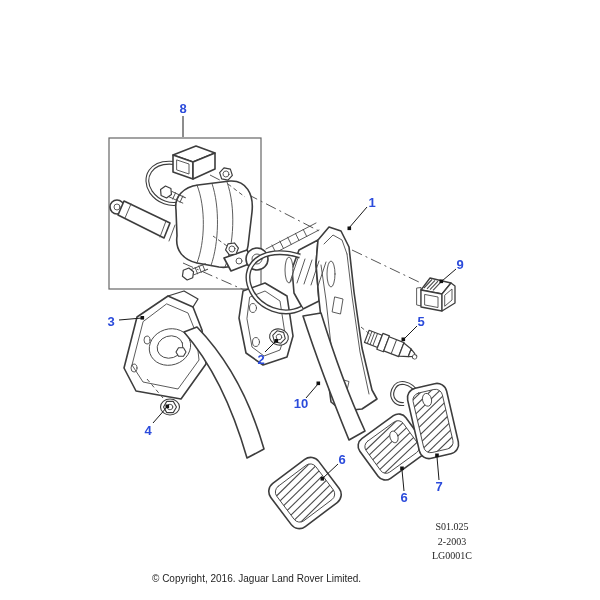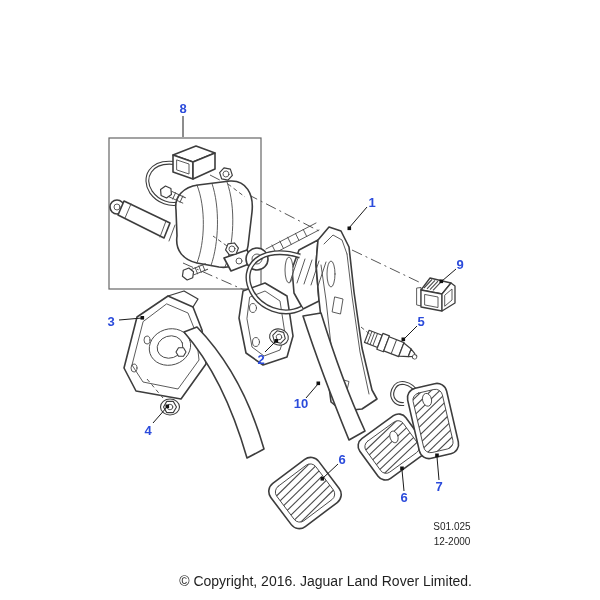--- a/index.html
+++ b/index.html
@@ -12,23 +12,23 @@
   .thin{fill:none;stroke:#4a4a4a;stroke-width:0.9;stroke-linejoin:round;stroke-linecap:round;}
   .wfill{fill:#ffffff;}
   .h{stroke:#4a4a4a;stroke-width:1.1;}
   .dashdot{stroke:#555;stroke-width:1;fill:none;stroke-dasharray:11 4 2 4;}
   .dsh{stroke:#555;stroke-width:1;fill:none;stroke-dasharray:4 3;}
   .leader{stroke:#1a1a1a;stroke-width:1;}
   .dot{fill:#111;}
   .callout{font-family:"Liberation Sans",sans-serif;font-size:13px;font-weight:bold;}
   .boxframe{fill:none;stroke:#666;stroke-width:1.2;}
   .plate{position:absolute;left:402px;top:520px;width:100px;text-align:center;
-         font-size:10px;line-height:14.5px;color:#1f1f1f;}
-  .copyright{position:absolute;left:152px;top:573px;width:320px;text-align:right;
-         font-size:14px;color:#1f1f1f;}
+         font-size:10px;line-height:14.5px;color:#1f1f1f;font-family:Liberation Serif, serif;}
+  .copyright{position:absolute;left:152px;top:573px;width:320px;text-align:left;
+         font-size:10px;color:#1f1f1f;}
 </style>
 </head>
 <body>
 
 <div class="stage">
 <svg width="600" height="600" viewBox="0 0 600 600">
   <defs>
     <g id="nut">
           <polygon class="ol" style="stroke-width:1.2" points="-6.5,0 -3.25,-5.63 3.25,-5.63 6.5,0 3.25,5.63 -3.25,5.63"></polygon>
           <circle class="thin" r="3"></circle>
@@ -279,17 +279,18 @@
     <text class="callout" x="404" y="502" text-anchor="middle" fill="#2b4bdb">6</text>
     <text class="callout" x="439" y="491" text-anchor="middle" fill="#2b4bdb">7</text>
     <text class="callout" x="183" y="113" text-anchor="middle" fill="#2b4bdb">8</text>
     <text class="callout" x="460" y="269" text-anchor="middle" fill="#2b4bdb">9</text>
     <text class="callout" x="301" y="408" text-anchor="middle" fill="#2b4bdb">10</text>
   </g>
 </svg>
 
   <div class="plate">
     <div>S01.025</div>
-    <div>12-2000</div>
+    <div>2-2003</div>
+    <div>LG0001C</div>
   </div>
 
   <div class="copyright">© Copyright, 2016. Jaguar Land Rover Limited.</div>
 </div>
 
 </body></html>

